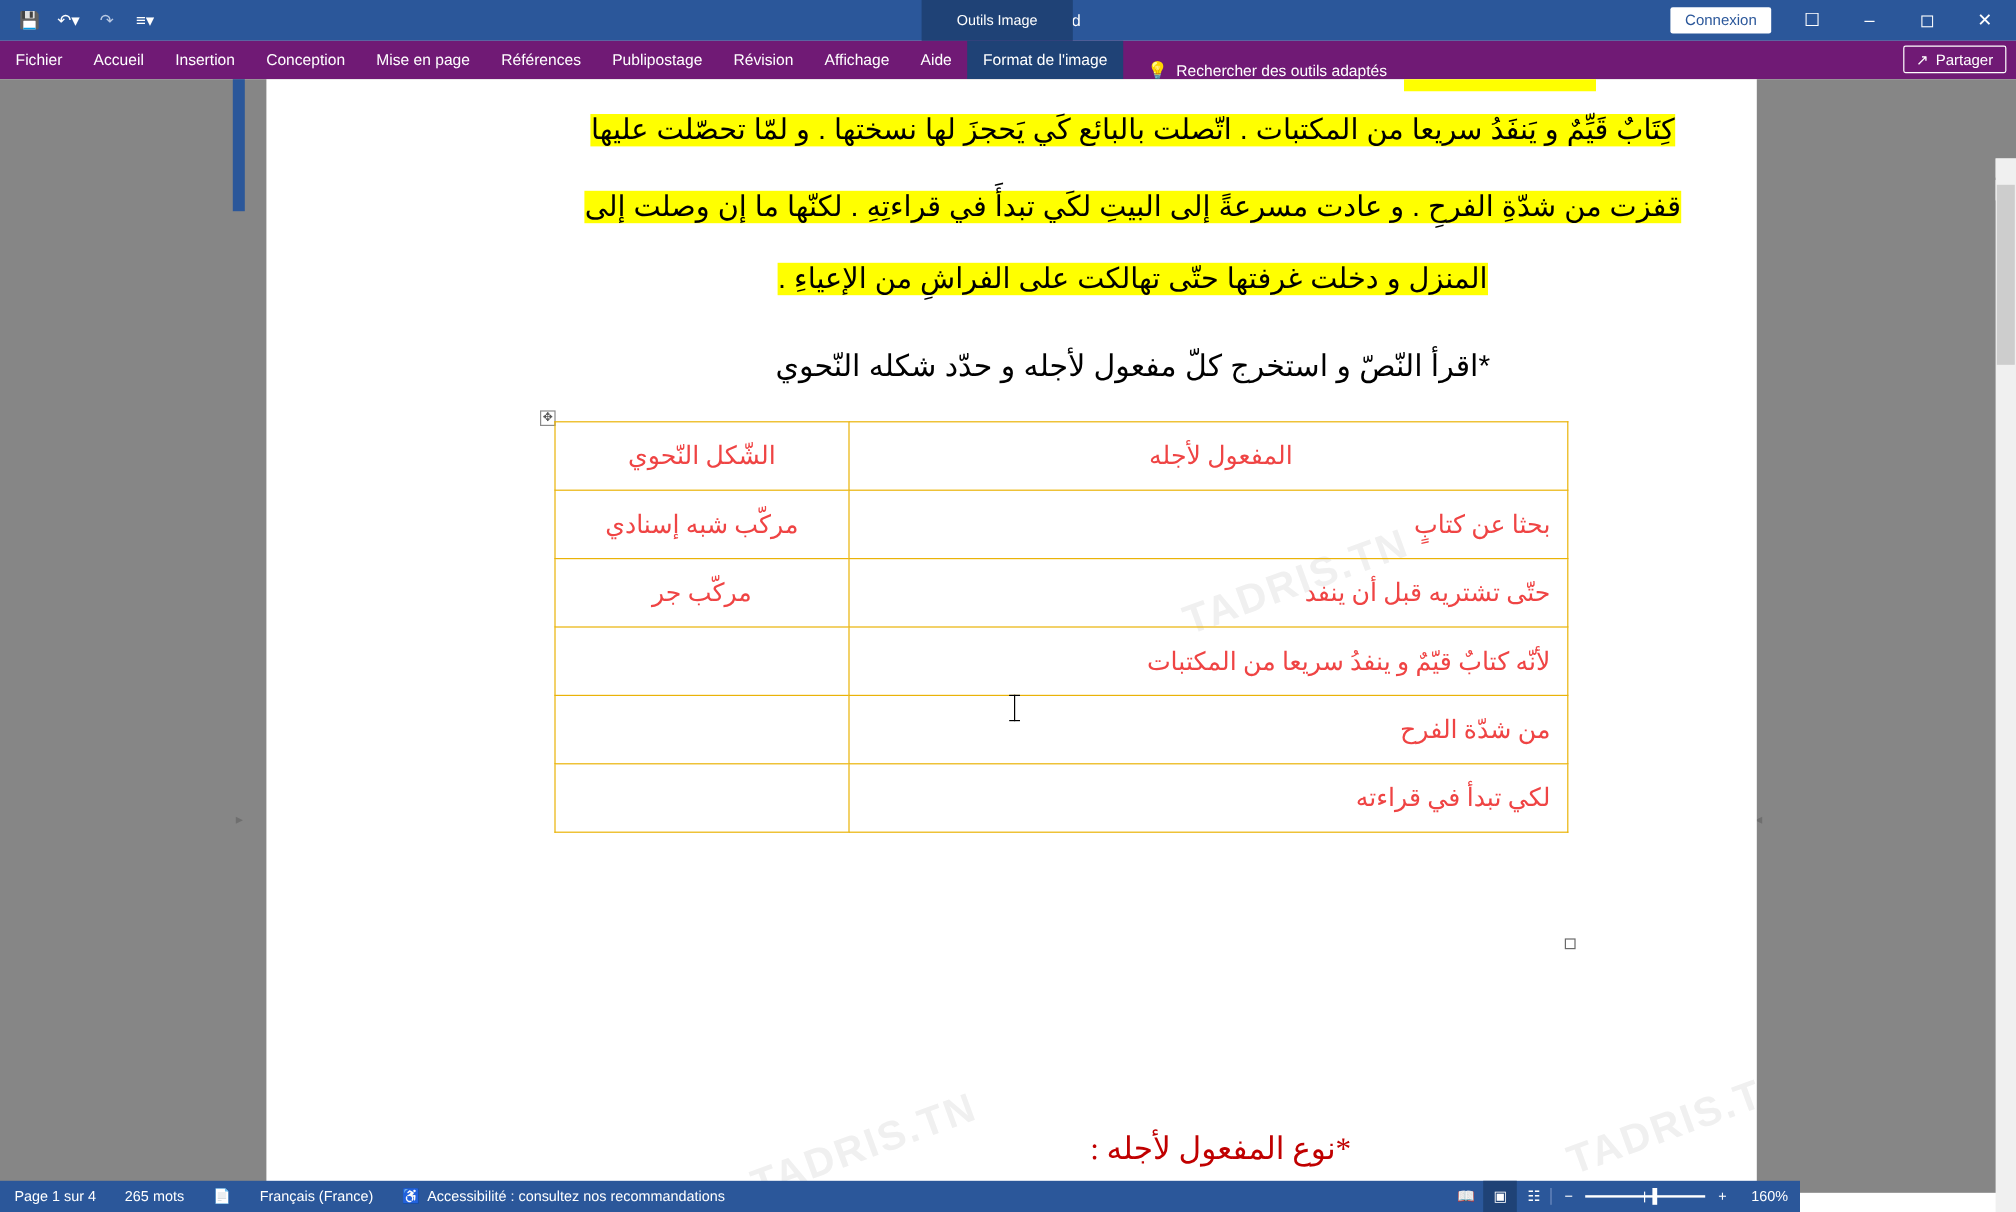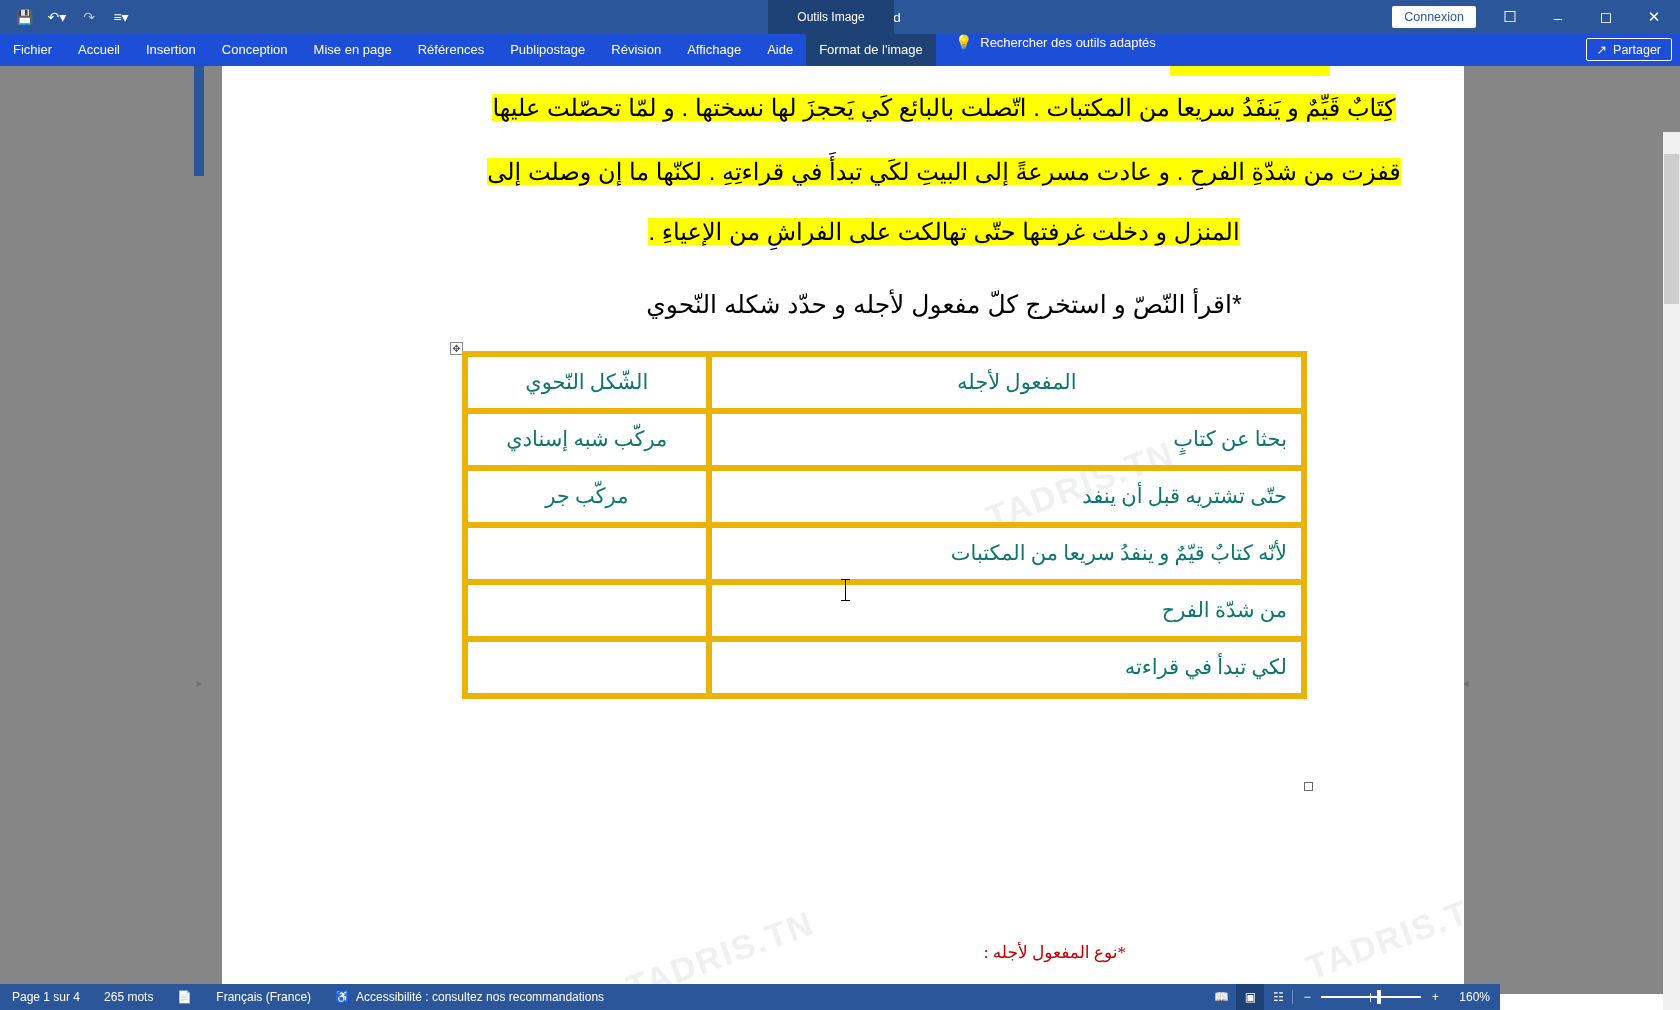--- a/index.html
+++ b/index.html
@@ -42,21 +42,21 @@
     padding: 4px 12px; border-radius: 2px; margin-right: 8px;
   }
   .winbtn {
     width: 44px; height: 34px; display: flex; align-items: center; justify-content: center;
     color: #fff; font-size: 15px;
   }
 
   
   .ribbon {
     position: absolute; top: 34px; left: 0; width: 1680px; height: 32px;
-    background: #1d4ed8; color: #ffffff; display: flex; align-items: flex-start;
+    background: #701a75; color: #ffffff; display: flex; align-items: flex-end;
   }
   .rib-tab {
     font-size: 13px; padding: 0 13px; height: 32px; line-height: 32px; white-space: nowrap;
   }
   .rib-tab.ctx { background: #1f4276; }
   .tellme {
     display: flex; align-items: center; gap: 7px; font-size: 13px; margin-left: 20px; color: #ffffff;
   }
   .bulb { font-size: 14px; }
   .partager {
@@ -100,22 +100,22 @@
     position: absolute; left: 408px; top: -12px; width: 700px; height: 22px; overflow: hidden;
   }
 
   
   .gtable {
     position: absolute; left: 240px; top: 285px; width: 845px;
     border-collapse: collapse; direction: rtl;
     font-family: "Liberation Serif", "DejaVu Serif", serif;
   }
   .gtable td {
-    border: 6px solid #eab308; height: 57px; padding: 4px 14px;
-    font-size: 21px; color: #0f766e; vertical-align: middle;
+    border: 1px solid #eab308; height: 57px; padding: 4px 14px;
+    font-size: 21px; color: #ef4444; vertical-align: middle;
   }
   .gtable td.c-right { text-align: right; width: 600px; padding-left: 35px; }
   .gtable td.c-left { text-align: center; width: 245px; }
   .gtable td.hdr { text-align: center; font-size: 21px; }
   .tbl-handle {
     position: absolute; left: 228px; top: 276px; width: 13px; height: 13px;
     border: 1px solid #8a8a8a; background: #fff; color: #555;
     font-size: 10px; line-height: 11px; text-align: center;
   }
   .tbl-resize {
@@ -125,21 +125,21 @@
   .caret {
     position: absolute; left: 623px; top: 513px; width: 1px; height: 22px; background: #000;
   }
   .caret::before, .caret::after {
     content: ''; position: absolute; left: -4px; width: 9px; height: 1px; background: #000;
   }
   .caret::before { top: 0; } .caret::after { bottom: 0; }
 
   .redline {
     position: absolute; right: 338px; top: 876px;
-    color: #c00000; font-size: 17px; direction: rtl;
+    color: #c00000; font-size: 26px; direction: rtl;
     font-family: "Liberation Serif","DejaVu Serif",serif;
   }
 
   
   .vscroll {
     position: absolute; right: 0; top: 66px; width: 17px; height: 928px; background: #f0f0f0;
   }
   .vs-arrow {
     position: absolute; left: 0; width: 17px; height: 17px; background: #f0f0f0;
     color: #5a5a5a; font-size: 9px; text-align: center; line-height: 17px;

